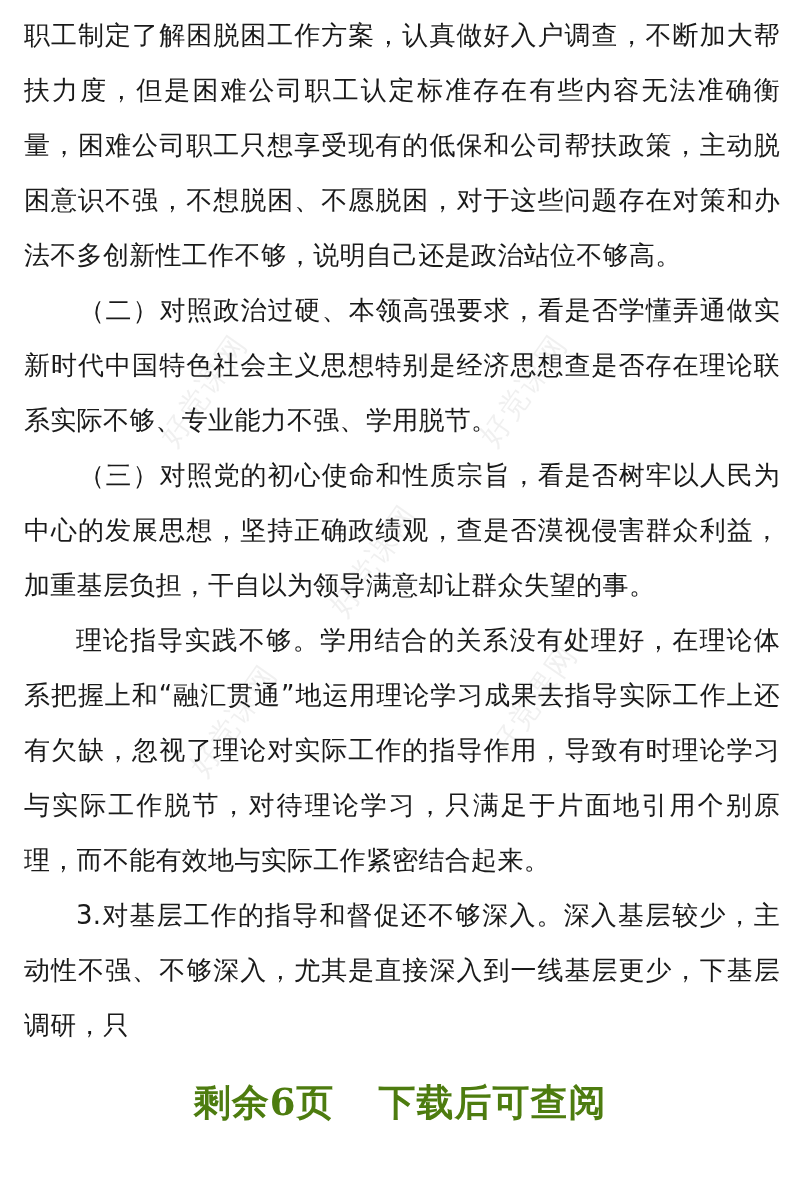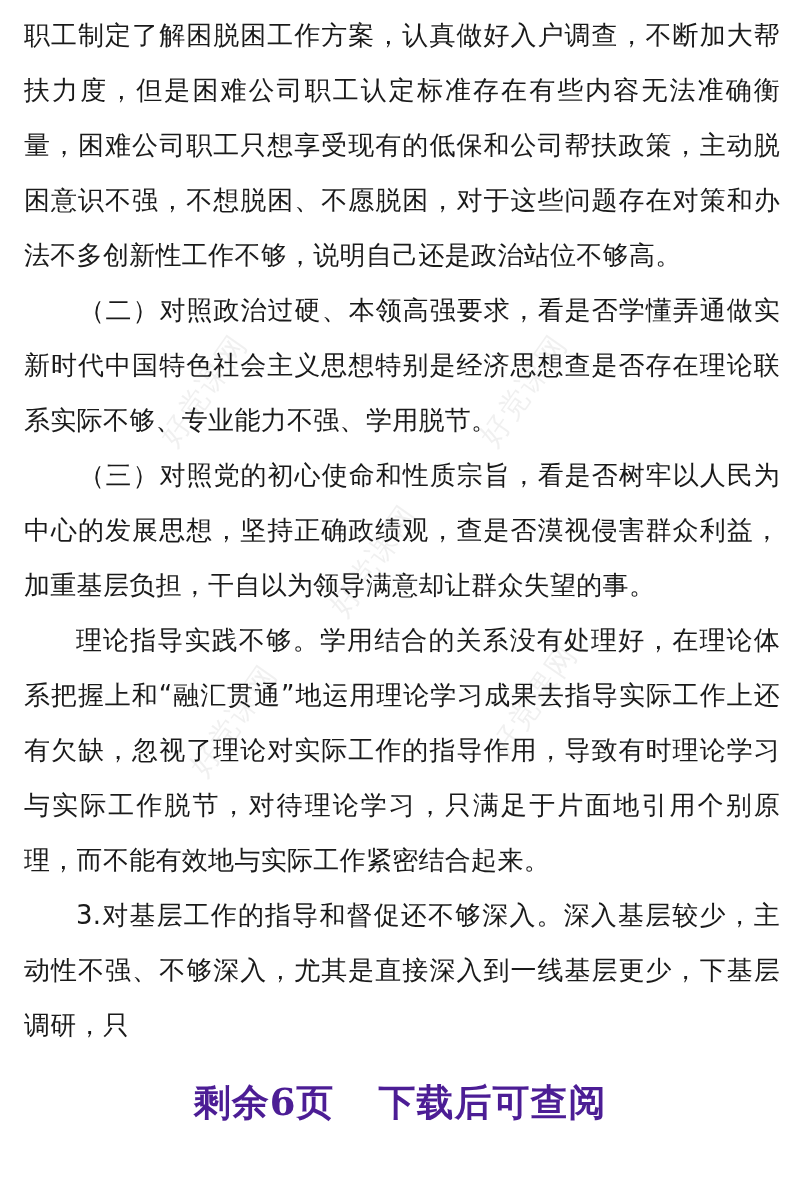--- a/index.html
+++ b/index.html
@@ -14,21 +14,21 @@
     .indent { text-indent: 2em; }
     .indent-bracket { text-indent: 2.1em; }
     .watermark {
       position: absolute; font-family: "DejaVu Sans", sans-serif;
       font-size: 30px; color: rgba(0,0,0,0.06); transform: rotate(-55deg);
       white-space: nowrap; pointer-events: none; letter-spacing: 2px;
     }
     .banner {
       position: absolute; left: 0; top: 1078px; width: 800px; text-align: center;
       font-family: "DejaVu Serif", "Liberation Serif", serif; font-weight: bold;
-      font-size: 37px; color: #4c1d95; letter-spacing: 1px;
+      font-size: 37px; color: #4d7c0f; letter-spacing: 1px;
     }
     .banner span { display: inline-block; }
     .banner .gap { width: 44px; }
   </style>
 </head>
 <body>
 
 <div class="watermark" style="left:140px; top:370px;">好党课网</div>
 <div class="watermark" style="left:460px; top:370px;">好党课网</div>
 <div class="watermark" style="left:310px; top:540px;">好党课网</div>

